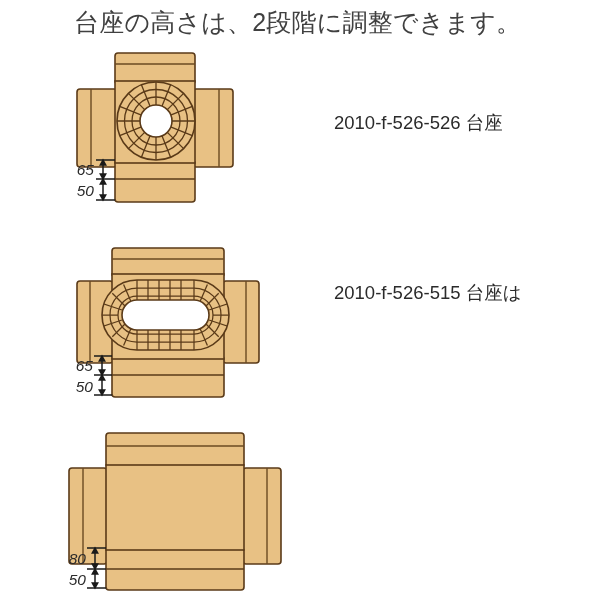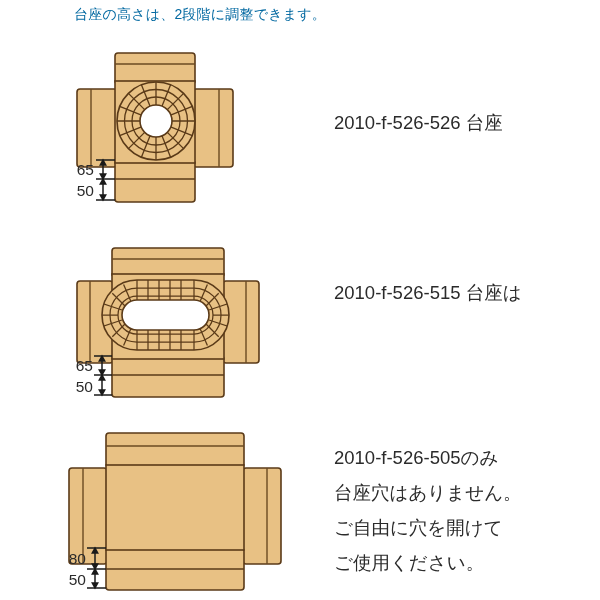--- a/index.html
+++ b/index.html
@@ -18,28 +18,29 @@
 
   #page-root {
     position: absolute;
     inset: 0;
   }
 
   .heading {
     position: absolute;
     left: 74px;
     top: 6px;
-    font-size: 14px;
+    font-size: 25px;
     letter-spacing: 0.2px;
-    color: #0369a1;
+    color: #404040;
     white-space: nowrap;
   }
 
   .figure-block {
     position: absolute;
+    font-style: italic;
   }
 
   .fig-svg {
     display: block;
   }
 
   .caption {
     position: absolute;
     font-size: 18.5px;
     line-height: 35px;
@@ -252,20 +253,14 @@
         <polygon points="31,120 28.3,125 33.7,125"></polygon>
         <polygon points="31,141 28.3,136 33.7,136"></polygon>
         <polygon points="31,141 28.3,146 33.7,146"></polygon>
         <polygon points="31,160 28.3,155 33.7,155"></polygon>
       </g>
       <text x="22" y="136" text-anchor="end" font-size="15.5" font-family="Liberation Sans, sans-serif" fill="#2b2b2b">80</text>
       <text x="22" y="157" text-anchor="end" font-size="15.5" font-family="Liberation Sans, sans-serif" fill="#2b2b2b">50</text>
     </svg>
   </div>
 
-  <div class="caption" id="cap-3">
-    <div>2010-f-526-505のみ</div>
-    <div>台座穴はありません。</div>
-    <div>ご自由に穴を開けて</div>
-    <div>ご使用ください。</div>
-  </div>
 
 </div>
 
 </body></html>

